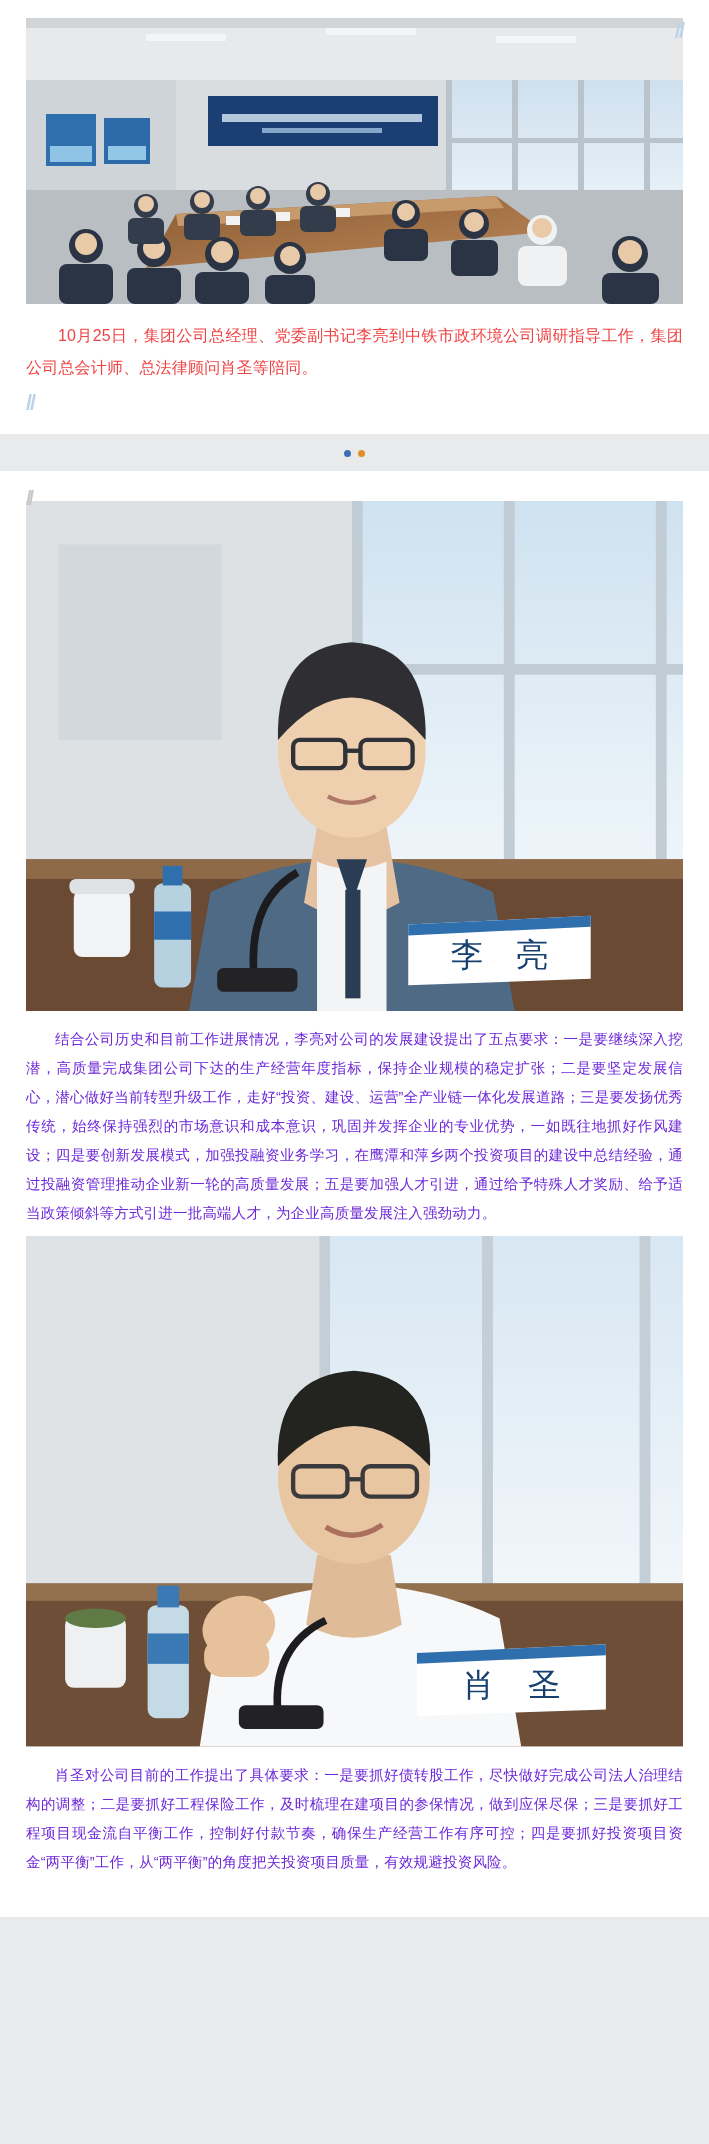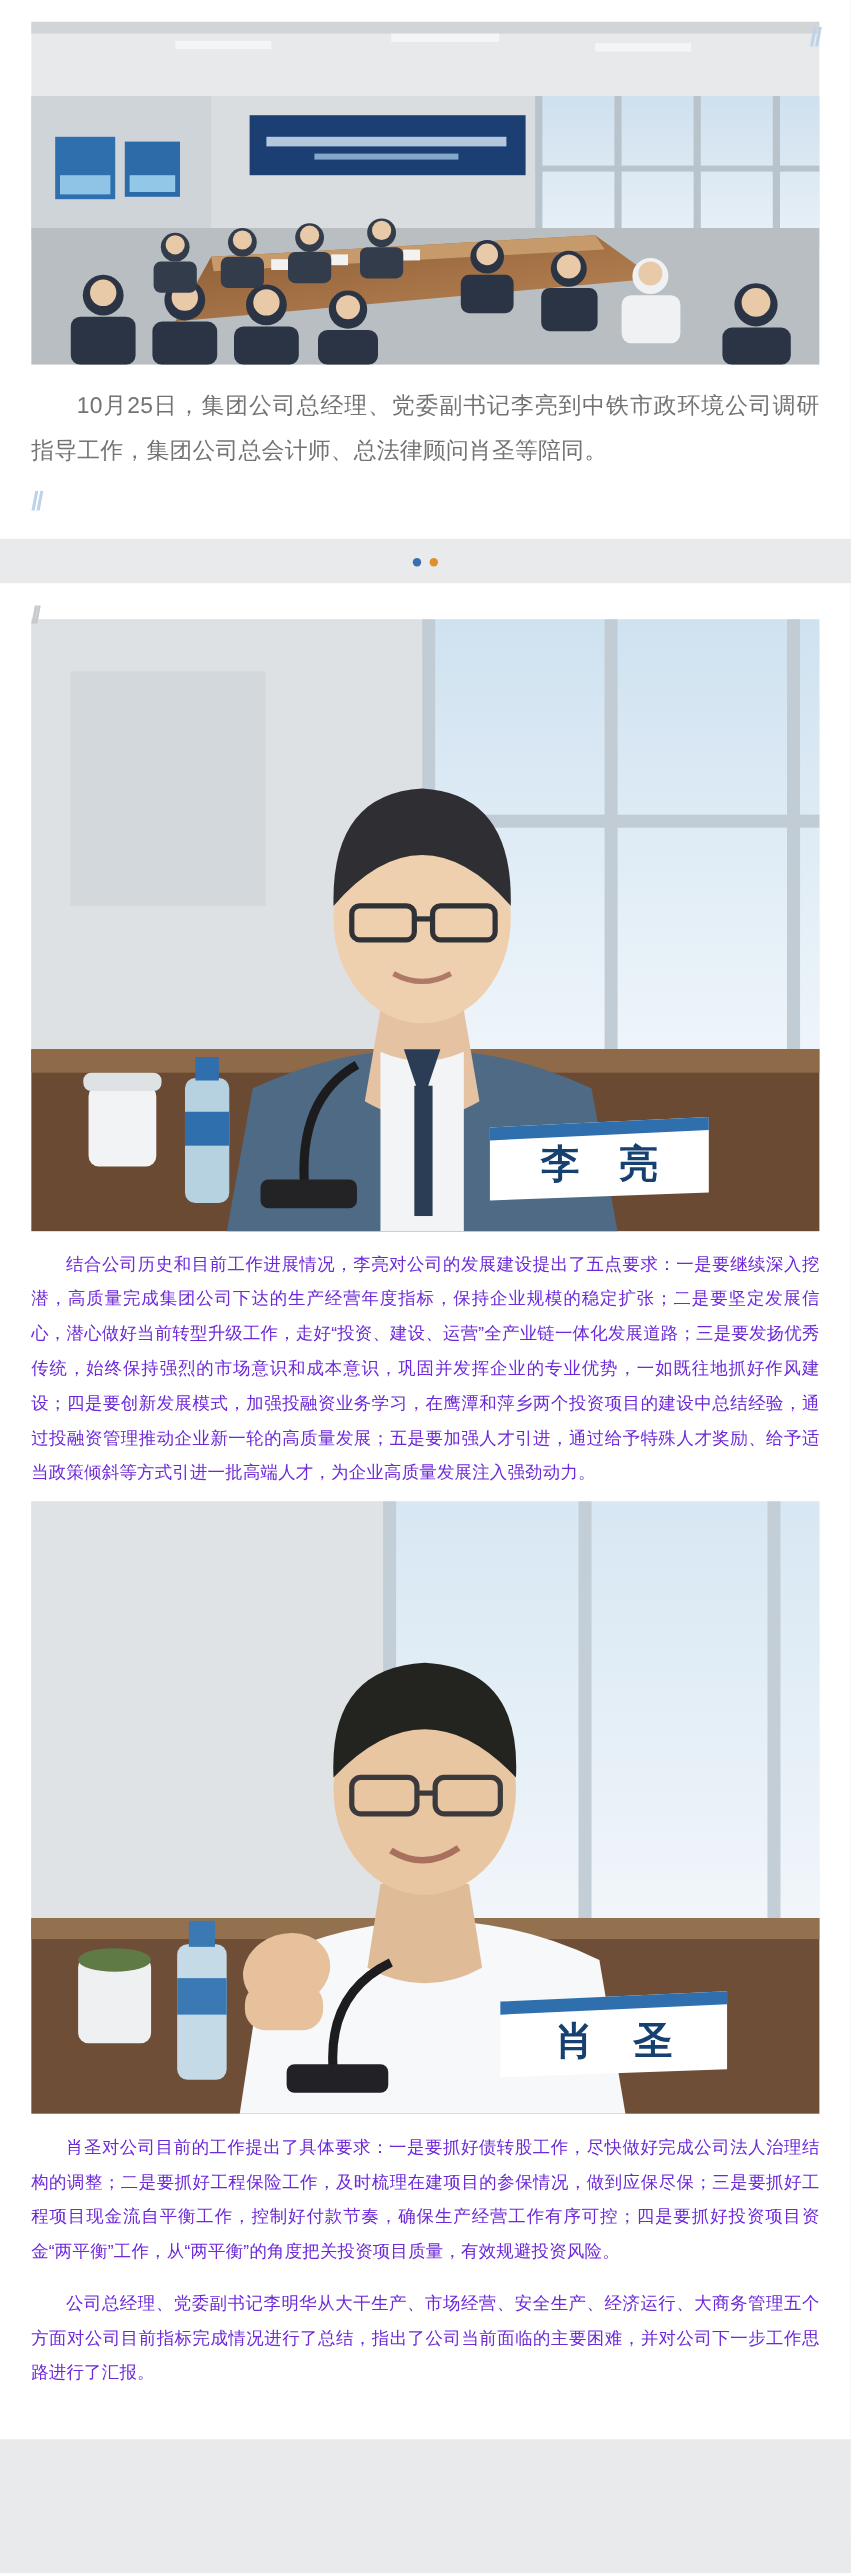--- a/index.html
+++ b/index.html
@@ -35,23 +35,23 @@
     user-select: none;
   }
   .corner-tr { top: 20px; right: 26px; }
   .corner-bl { bottom: 20px; left: 26px; }
 
   .photo-frame {
     width: 100%;
   }
 
   .caption {
-    font-size: 19px;
+    font-size: 16px;
     line-height: 2;
-    color: #737373;
+    color: #ef4444;
     text-align: justify;
     margin-top: 16px;
     text-indent: 2em;
     letter-spacing: 0.2px;
   }
 
   .dots {
     display: flex;
     justify-content: center;
     gap: 7px;
@@ -82,21 +82,21 @@
   }
   .body-text {
     font-size: 14.5px;
     line-height: 2;
     color: #6d28d9;
     text-align: justify;
     text-indent: 2em;
     letter-spacing: 0.2px;
     margin: 14px 0 0 0;
   }
-  .photo-block { margin-top: 8px; font-weight: bold; }
+  .photo-block { margin-top: 8px; }
   .photo-block + .body-text { margin-top: 14px; }
 
   
   svg { display: block; width: 100%; height: auto; }
 </style>
 </head>
 <body>
 
 <div class="page">
 
@@ -316,16 +316,15 @@
         <rect x="36" y="350" width="56" height="66" rx="8" fill="#eef0f1"></rect>
         <ellipse cx="64" cy="352" rx="28" ry="9" fill="#5f7a45"></ellipse>
 
         <polygon points="360,384 534,376 534,436 360,442" fill="#ffffff"></polygon>
         <polygon points="360,384 534,376 534,386 360,394" fill="#2f6fae"></polygon>
         <text x="447" y="424" font-family="Liberation Serif, serif" font-size="30" fill="#16406f" text-anchor="middle">肖　圣</text>
       </svg>
     </div>
 
     <p class="body-text">肖圣对公司目前的工作提出了具体要求：一是要抓好债转股工作，尽快做好完成公司法人治理结构的调整；二是要抓好工程保险工作，及时梳理在建项目的参保情况，做到应保尽保；三是要抓好工程项目现金流自平衡工作，控制好付款节奏，确保生产经营工作有序可控；四是要抓好投资项目资金“两平衡”工作，从“两平衡”的角度把关投资项目质量，有效规避投资风险。</p>
-    <p class="body-text">公司总经理、党委副书记李明华从大干生产、市场经营、安全生产、经济运行、大商务管理五个方面对公司目前指标完成情况进行了总结，指出了公司当前面临的主要困难，并对公司下一步工作思路进行了汇报。</p>
   </div>
 
 </div>
 
 </body></html>

